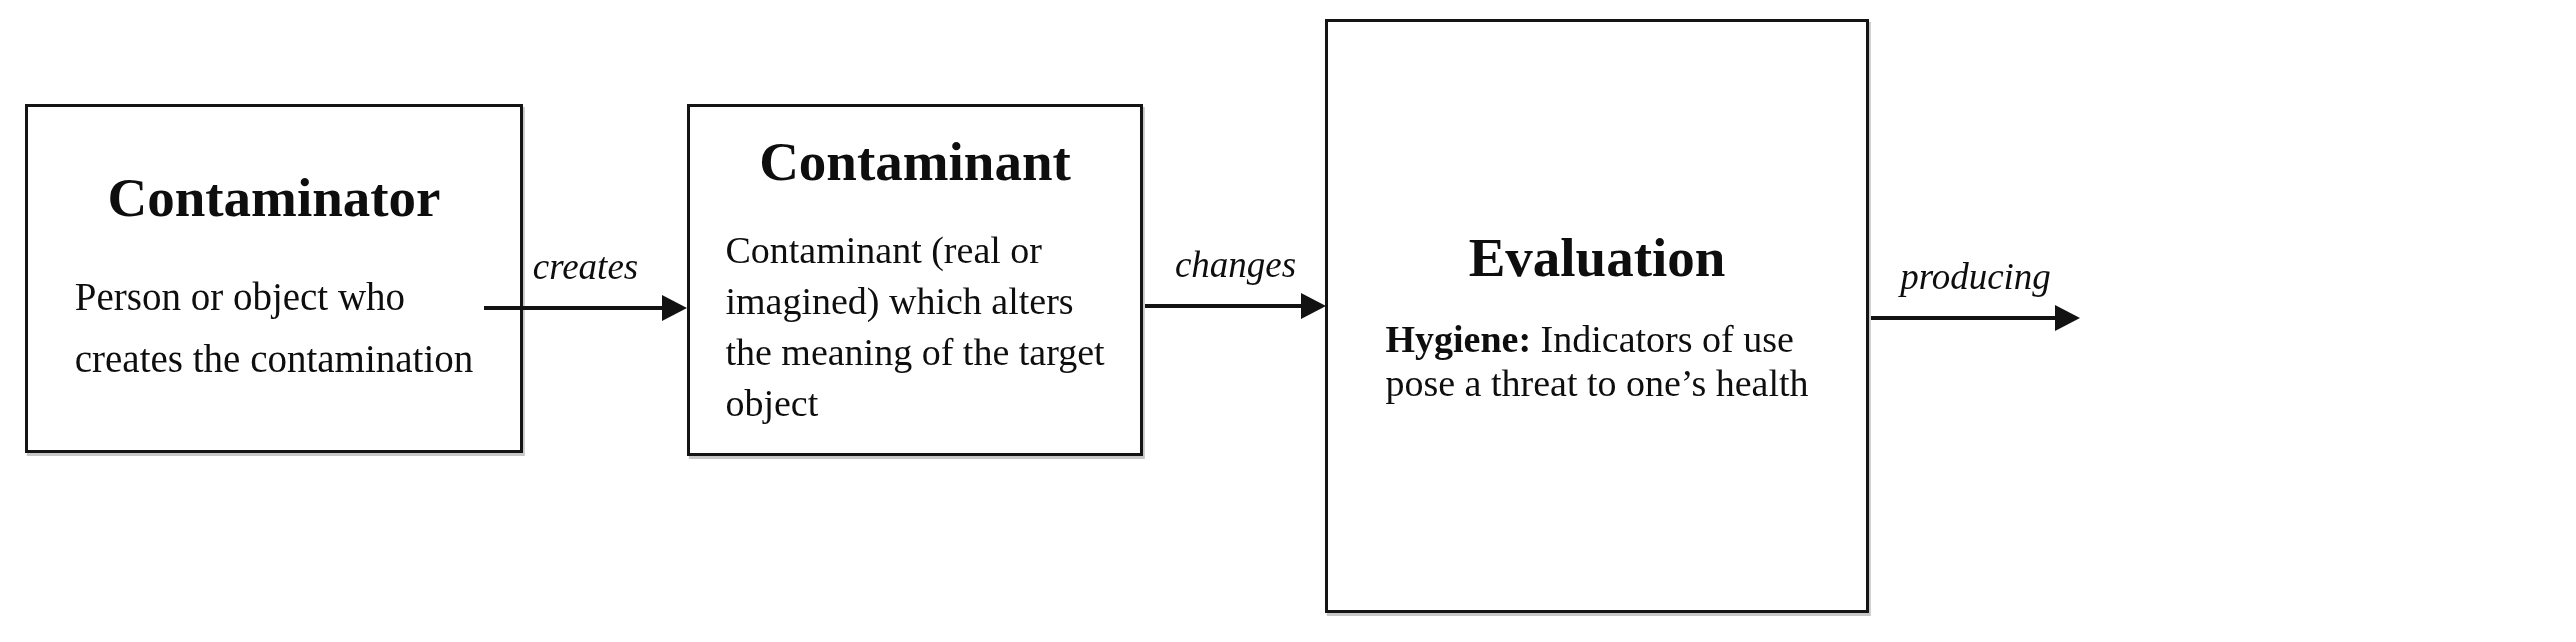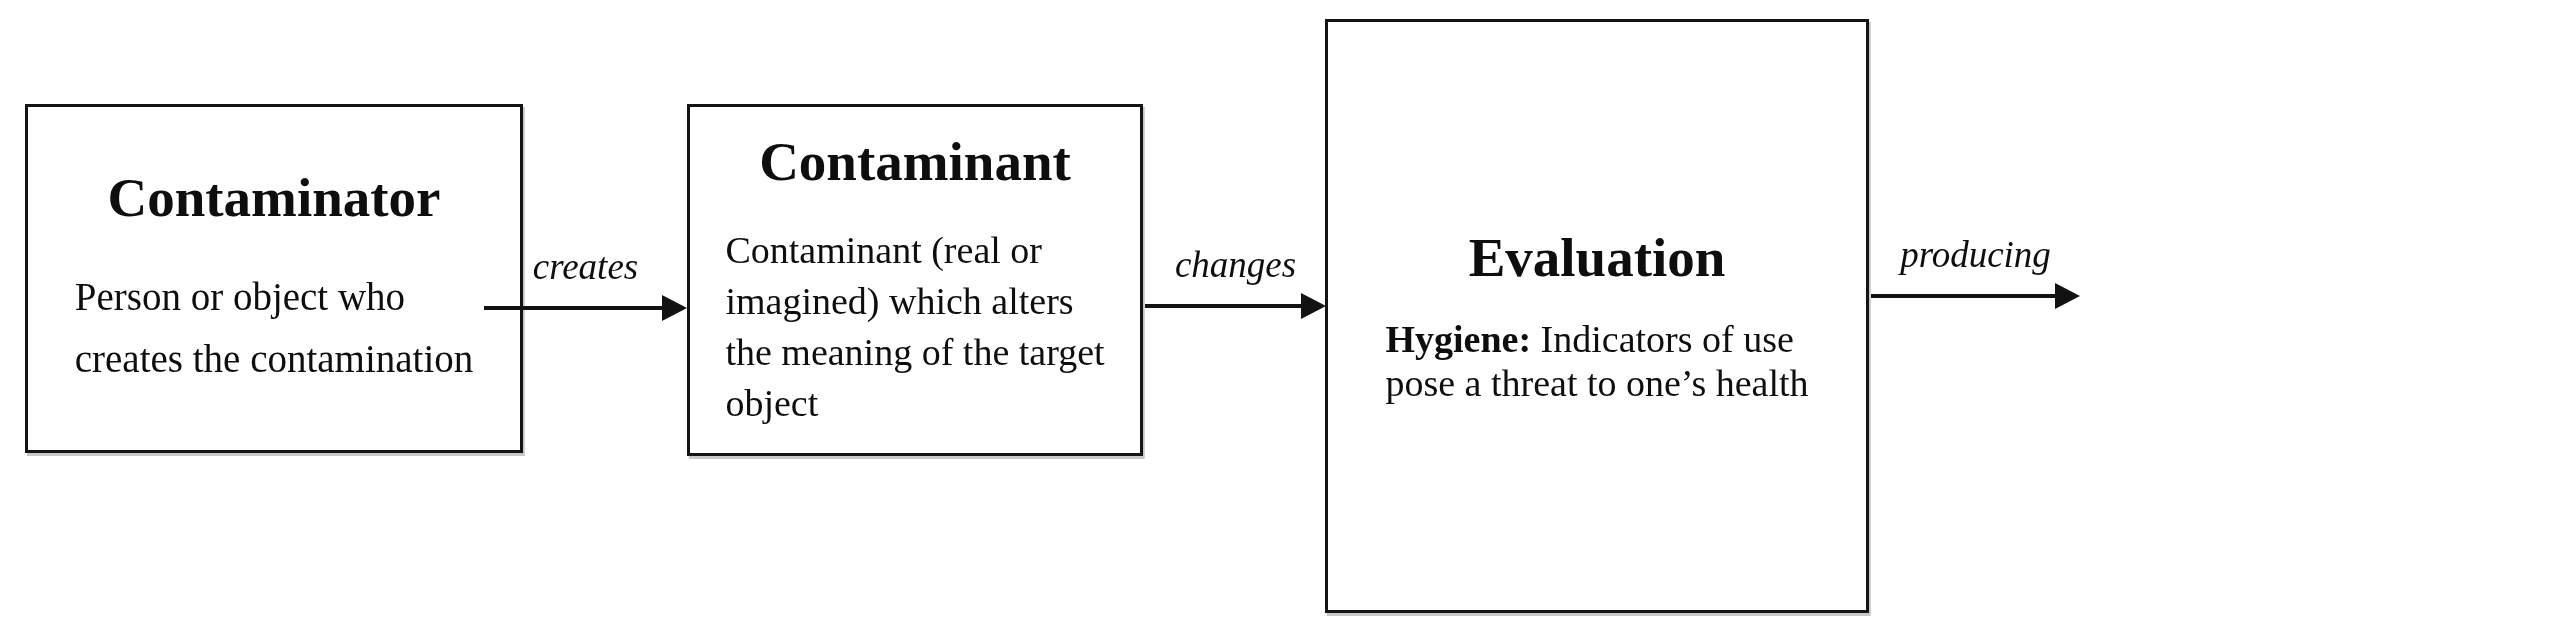--- a/index.html
+++ b/index.html
@@ -94,21 +94,21 @@
     right: 0;
     top: 0;
     width: 0;
     height: 0;
     border-left: 25px solid #121212;
     border-top: 13px solid transparent;
     border-bottom: 13px solid transparent;
   }
   #arrow1 { left: 484px;  top: 248px; width: 203px; }
   #arrow2 { left: 1145px; top: 246px; width: 181px; }
-  #arrow3 { left: 1871px; top: 236px; width: 209px; }
+  #arrow3 { left: 1871px; top: 258px; width: 209px; }
 </style>
 </head>
 <body>
 
 <div id="canvas">
 
   <div class="node" id="box1">
     <div class="node-title">Contaminator</div>
     <div class="node-body">Person or object who
 creates the contamination</div>

